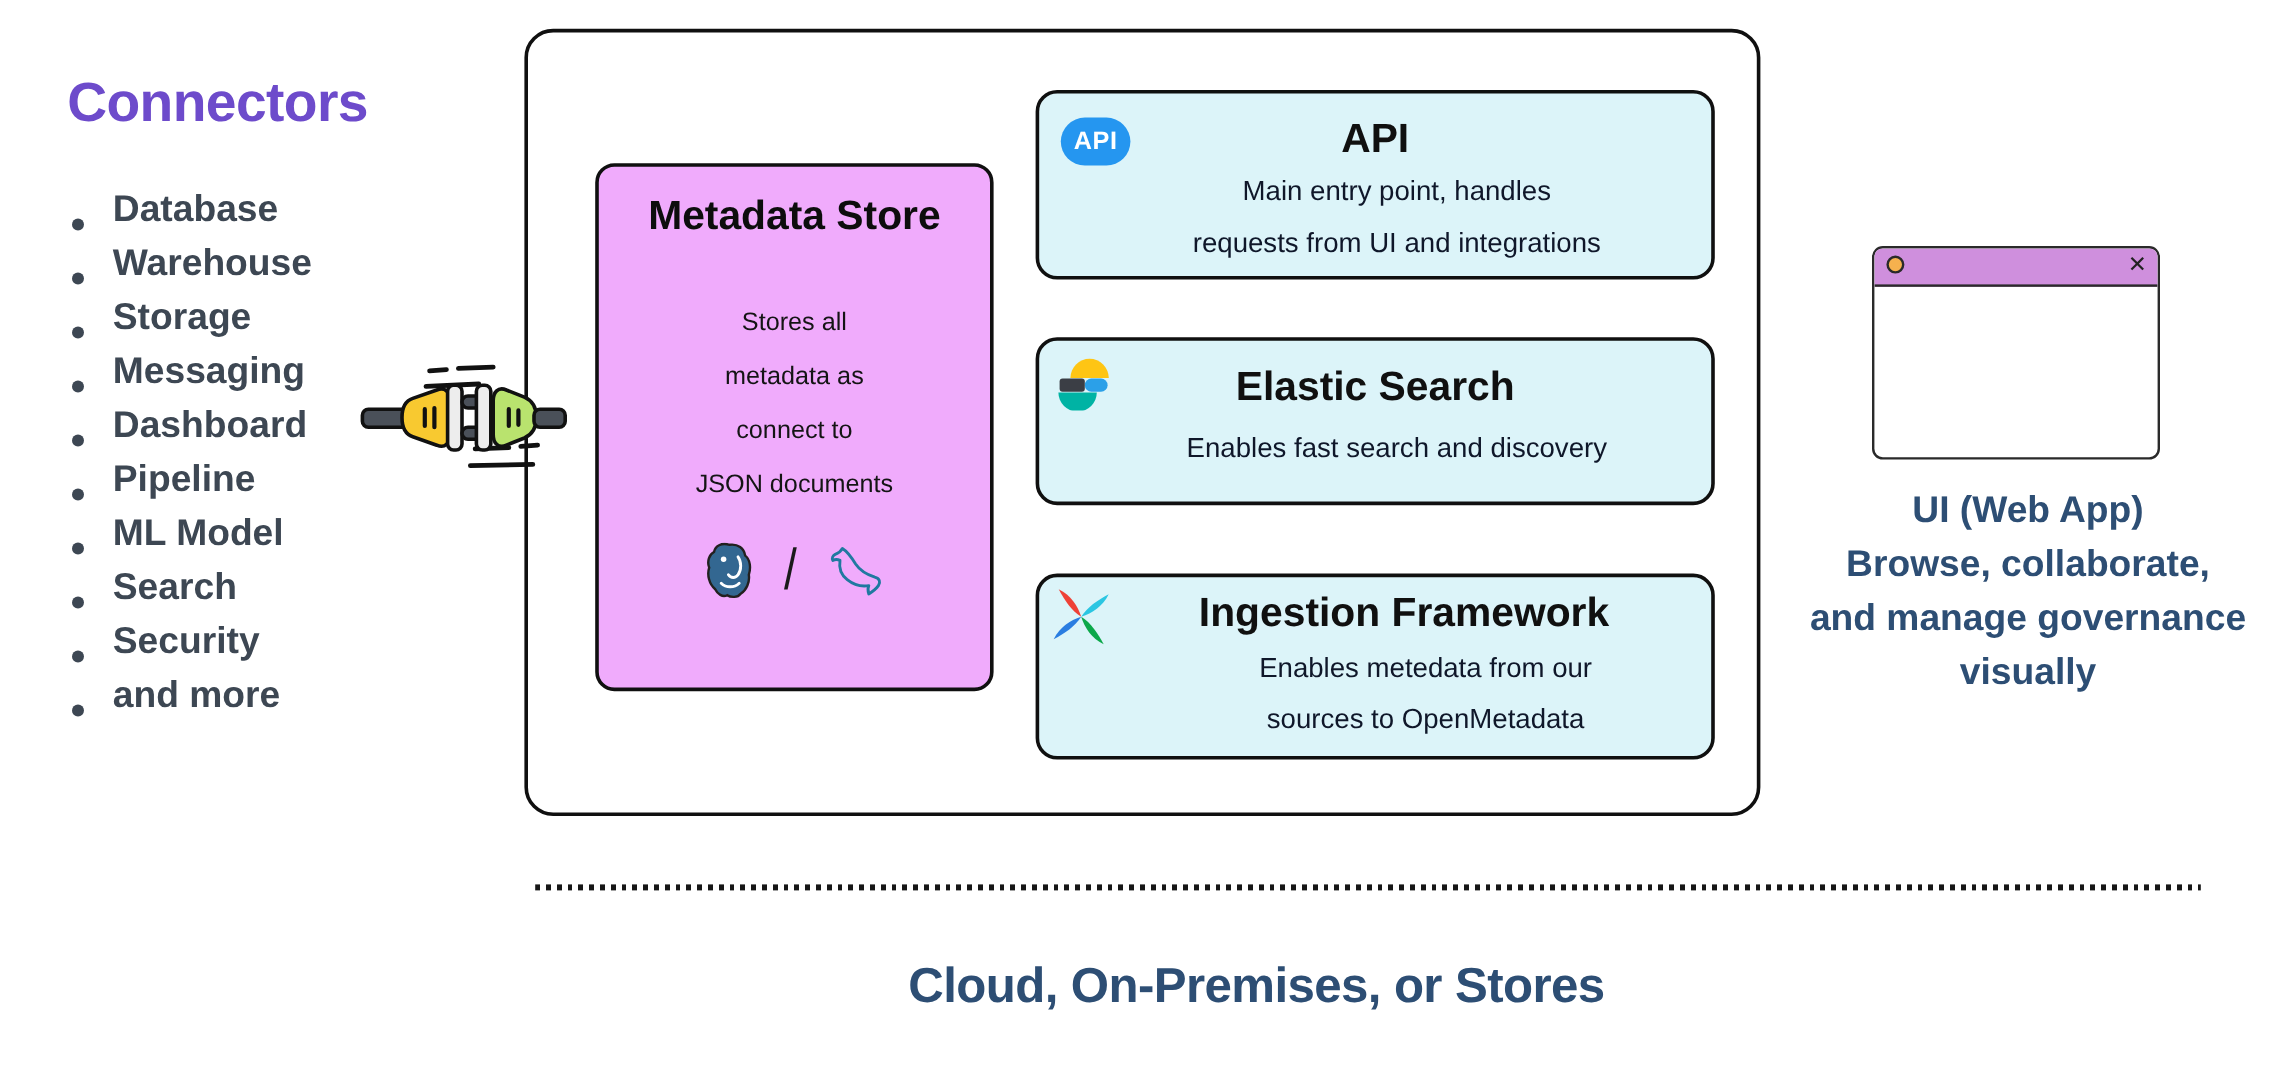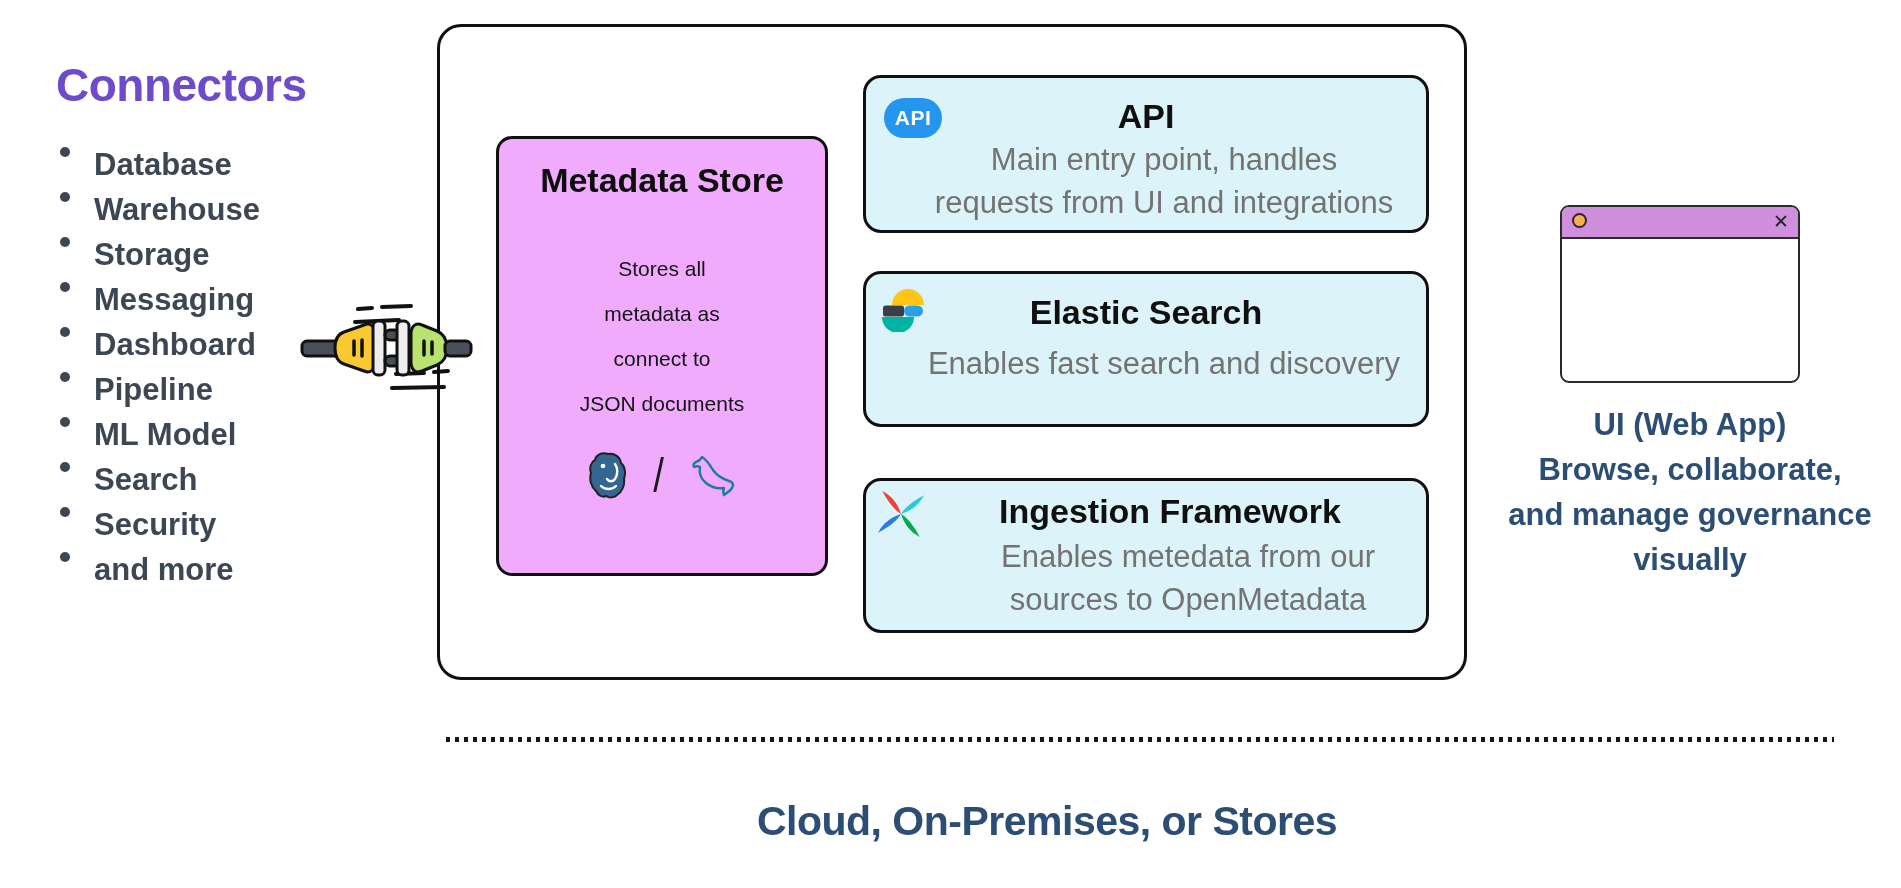--- a/index.html
+++ b/index.html
@@ -2,21 +2,21 @@
 <html><head>
 <meta charset="utf-8">
 <style>
   html,body{margin:0;padding:0;background:#fff;}
   .canvas{position:relative;width:1901px;height:888px;background:#ffffff;overflow:hidden;
           font-family:"Liberation Sans",sans-serif;color:#111;}
 
   
   .connectors-title{position:absolute;left:56px;top:58px;font-size:46px;font-weight:bold;color:#6d4bcb;letter-spacing:-0.5px;}
   .connectors-list{position:absolute;left:60px;top:147px;margin:0;padding:0;list-style:none;}
-  .connectors-list li{display:flex;align-items:flex-start;height:45px;font-size:31px;font-weight:bold;color:#3d4753;}
+  .connectors-list li{display:flex;align-items:flex-end;height:45px;font-size:31px;font-weight:bold;color:#3d4753;}
   .bullet{width:10px;height:10px;border-radius:50%;background:#3d4753;margin-right:24px;flex:0 0 auto;}
 
   
   .plug-icon{position:absolute;left:298px;top:298px;z-index:5;}
 
   
   .big-box{position:absolute;left:437px;top:24px;width:1030px;height:656px;background:#fff;
            border:3.5px solid #101010;border-radius:24px;box-sizing:border-box;}
 
   
@@ -24,27 +24,27 @@
                 border:3px solid #101010;border-radius:16px;box-sizing:border-box;text-align:center;}
   .metadata-title{margin-top:22px;font-size:34px;font-weight:bold;color:#0d0d0d;}
   .metadata-lines{margin-top:46px;font-size:21px;color:#141414;line-height:45px;}
   .metadata-logos{margin-top:22px;display:flex;justify-content:center;align-items:center;gap:24px;}
   .slash{font-size:48px;color:#1a1a1a;transform:scaleX(0.8);}
 
   
   .comp-box{position:absolute;left:423px;width:566px;background:#dcf4f9;border:3px solid #101010;
             border-radius:18px;box-sizing:border-box;text-align:center;color:#101010;}
   .comp-api{top:48px;height:158px;}
-  .comp-es{top:244px;height:156px;}
+  .comp-es{top:254px;height:140px;}
   .comp-ing{top:451px;height:155px;padding-left:48px;}
   .comp-title{font-size:34px;font-weight:bold;line-height:44px;}
   .comp-api .comp-title{margin-top:16px;}
   .comp-es .comp-title{margin-top:16px;}
   .comp-ing .comp-title{margin-top:8px;}
-  .comp-desc{font-size:31px;line-height:43px;color:#737373;margin-left:36px;}
+  .comp-desc{font-size:23px;line-height:43px;color:#0f172a;margin-left:36px;}
   .comp-es .comp-desc{margin-top:8px;}
   .comp-ing .comp-desc{margin-top:2px;}
   .comp-desc div{white-space:nowrap;}
   .api-badge{position:absolute;left:18px;top:20px;width:58px;height:40px;border-radius:20px;background:#2596f0;
              color:#fff;font-size:21px;font-weight:bold;display:flex;align-items:center;justify-content:center;letter-spacing:0.5px;}
   .es-logo{position:absolute;left:14px;top:12px;}
   .ing-logo{position:absolute;left:10px;top:8px;}
 
   
   .browser{position:absolute;left:1560px;top:205px;width:240px;height:178px;background:#fff;

